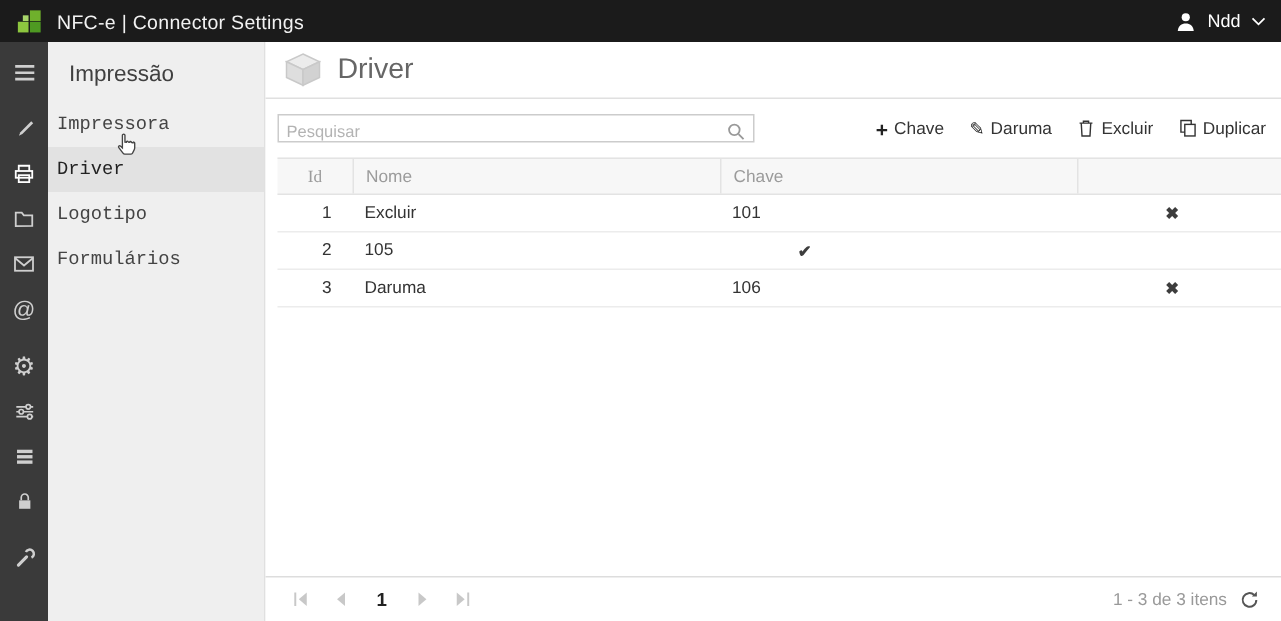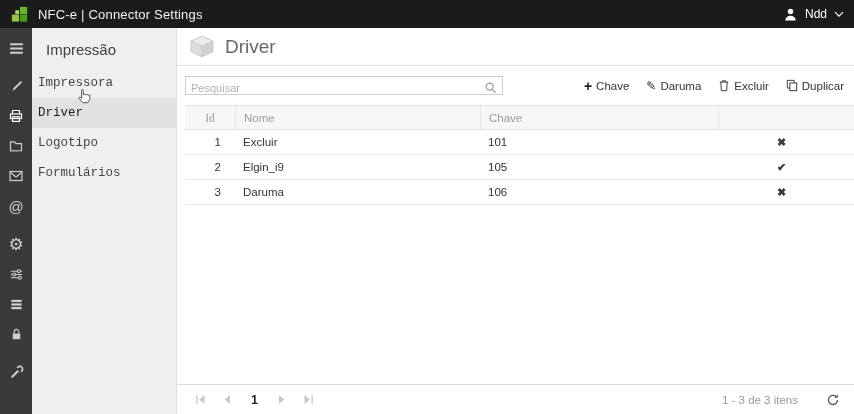--- a/index.html
+++ b/index.html
@@ -59,21 +59,21 @@
   .trow .c-prior { text-align:center; display:block; }
   .mark { font-weight:bold; font-size:11px; color:#3d3d3d; }
 
   .filler { flex:1 1 auto; }
 
   
   .pager-bar { flex:0 0 auto; border-top:1px solid #ddd; height:30px; display:flex; align-items:center; padding:0 14px 0 16px; }
   .pager { display:flex; align-items:center; gap:13px; color:#c8c8c8; }
   .pbtn { display:flex; align-items:center; justify-content:center; width:14px; height:14px; cursor:pointer; color:#c8c8c8; }
   .pnum { font-size:12.5px; font-weight:bold; color:#222; padding:0 4px; cursor:pointer; }
-  .pager-status { margin-left:auto; display:flex; align-items:center; gap:28px; }
+  .pager-status { margin-left:auto; display:flex; align-items:center; gap:8px; }
   .status-text { color:#999; font-size:11.5px; }
   .refresh { color:#555; cursor:pointer; display:flex; align-items:center; }
 
   
   .cursor { position:absolute; left:76px; top:86px; z-index:20; pointer-events:none; }
 </style>
 </head>
 <body>
 
 <div class="page">
@@ -242,21 +242,20 @@
 
         <div class="trow">
           <span class="c-id">1</span>
           <span class="c-nome">Excluir</span>
           <span class="c-chave">101</span>
           <span class="c-prior mark">✖</span>
           <span class="c-extra"></span>
         </div>
         <div class="trow">
           <span class="c-id">2</span>
-          <span class="c-nome">Elgin_i9</span>
           <span class="c-chave">105</span>
           <span class="c-prior mark">✔</span>
           <span class="c-extra"></span>
         </div>
         <div class="trow">
           <span class="c-id">3</span>
           <span class="c-nome">Daruma</span>
           <span class="c-chave">106</span>
           <span class="c-prior mark">✖</span>
           <span class="c-extra"></span>

